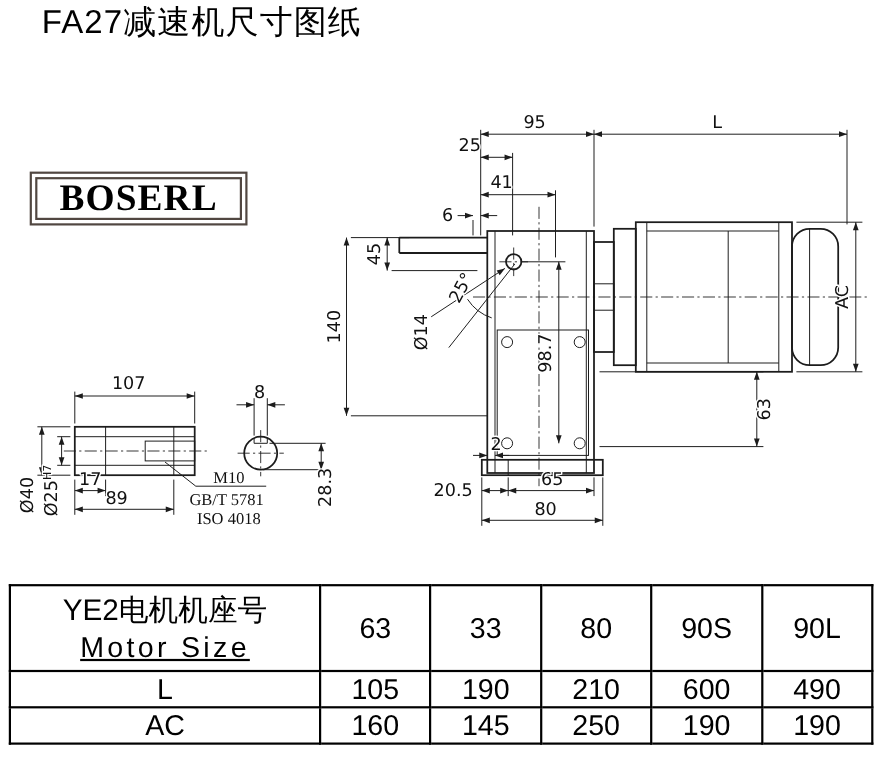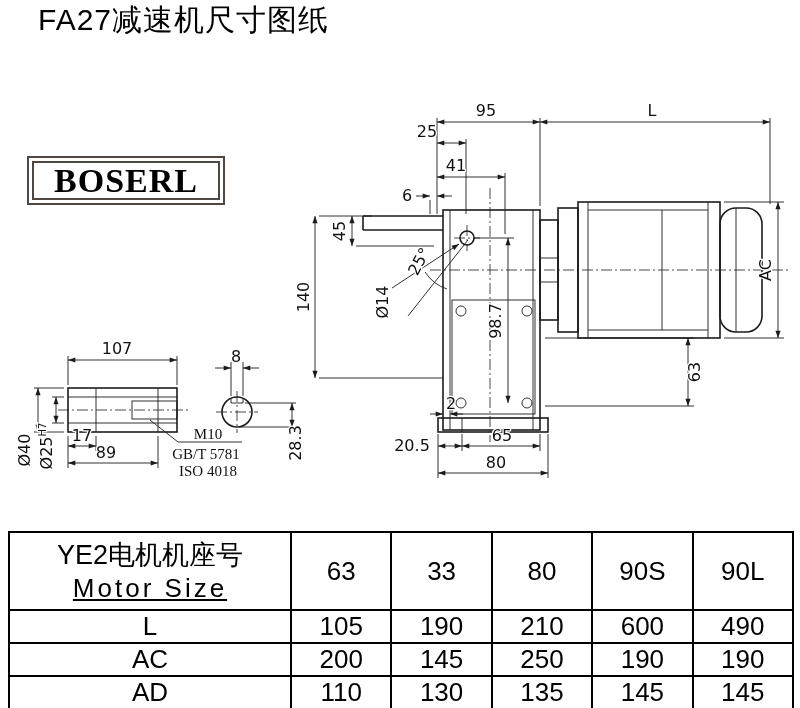--- a/index.html
+++ b/index.html
@@ -228,29 +228,21 @@
       <tr class="data">
         <td class="num">L</td>
         <td class="num">105</td>
         <td class="num">190</td>
         <td class="num">210</td>
         <td class="num">600</td>
         <td class="num">490</td>
       </tr>
       <tr class="data">
         <td class="num">AC</td>
-        <td class="num">200</td>
+        <td class="num">160</td>
         <td class="num">145</td>
         <td class="num">250</td>
         <td class="num">190</td>
         <td class="num">190</td>
       </tr>
-      <tr class="data">
-        <td class="num">AD</td>
-        <td class="num">110</td>
-        <td class="num">130</td>
-        <td class="num">135</td>
-        <td class="num">145</td>
-        <td class="num">145</td>
-      </tr>
     </tbody>
   </table>
 </div>
 
 </body></html>

